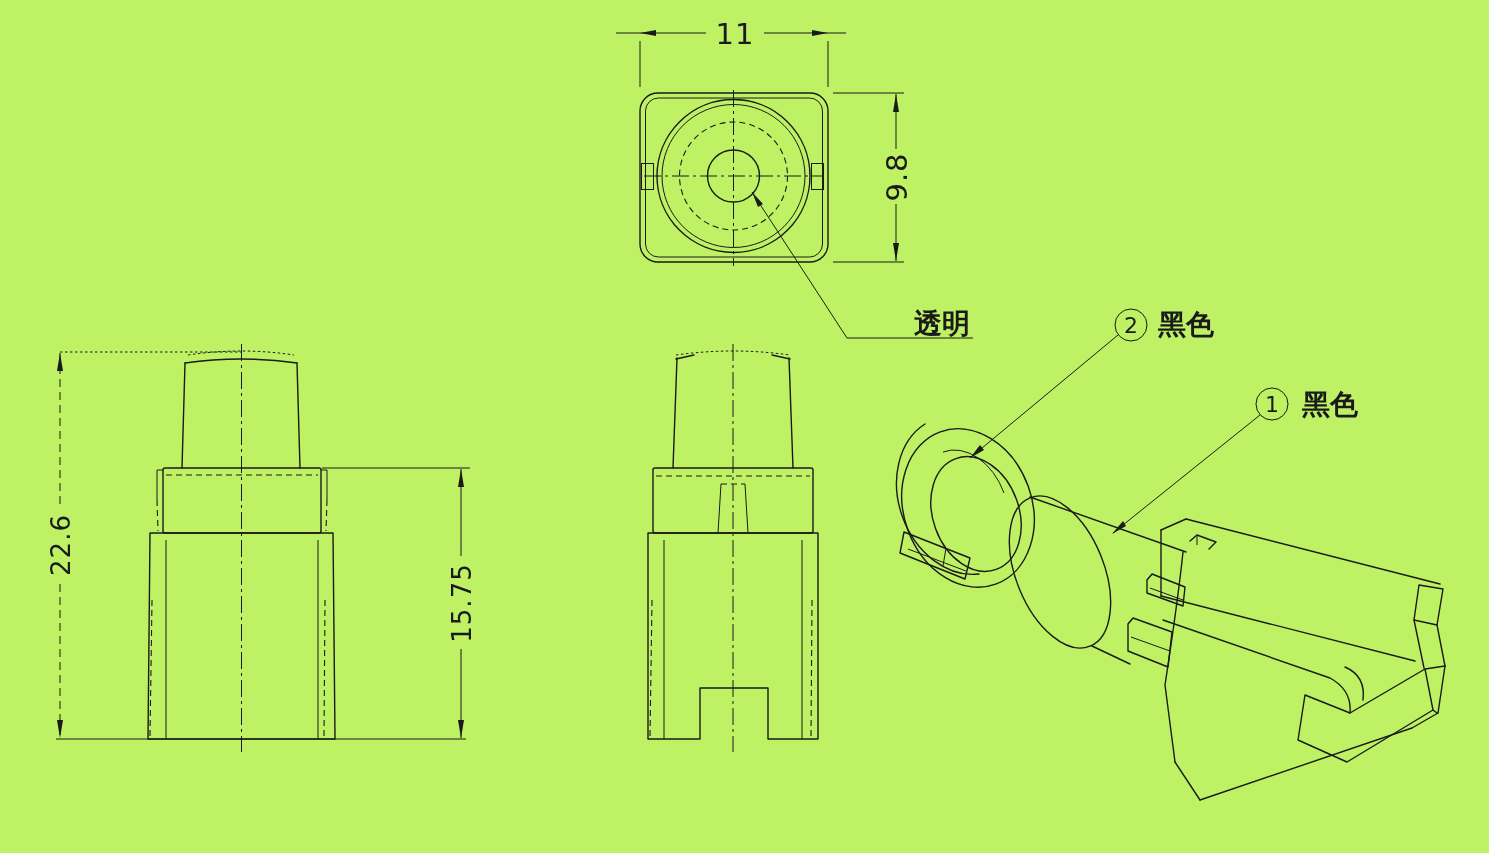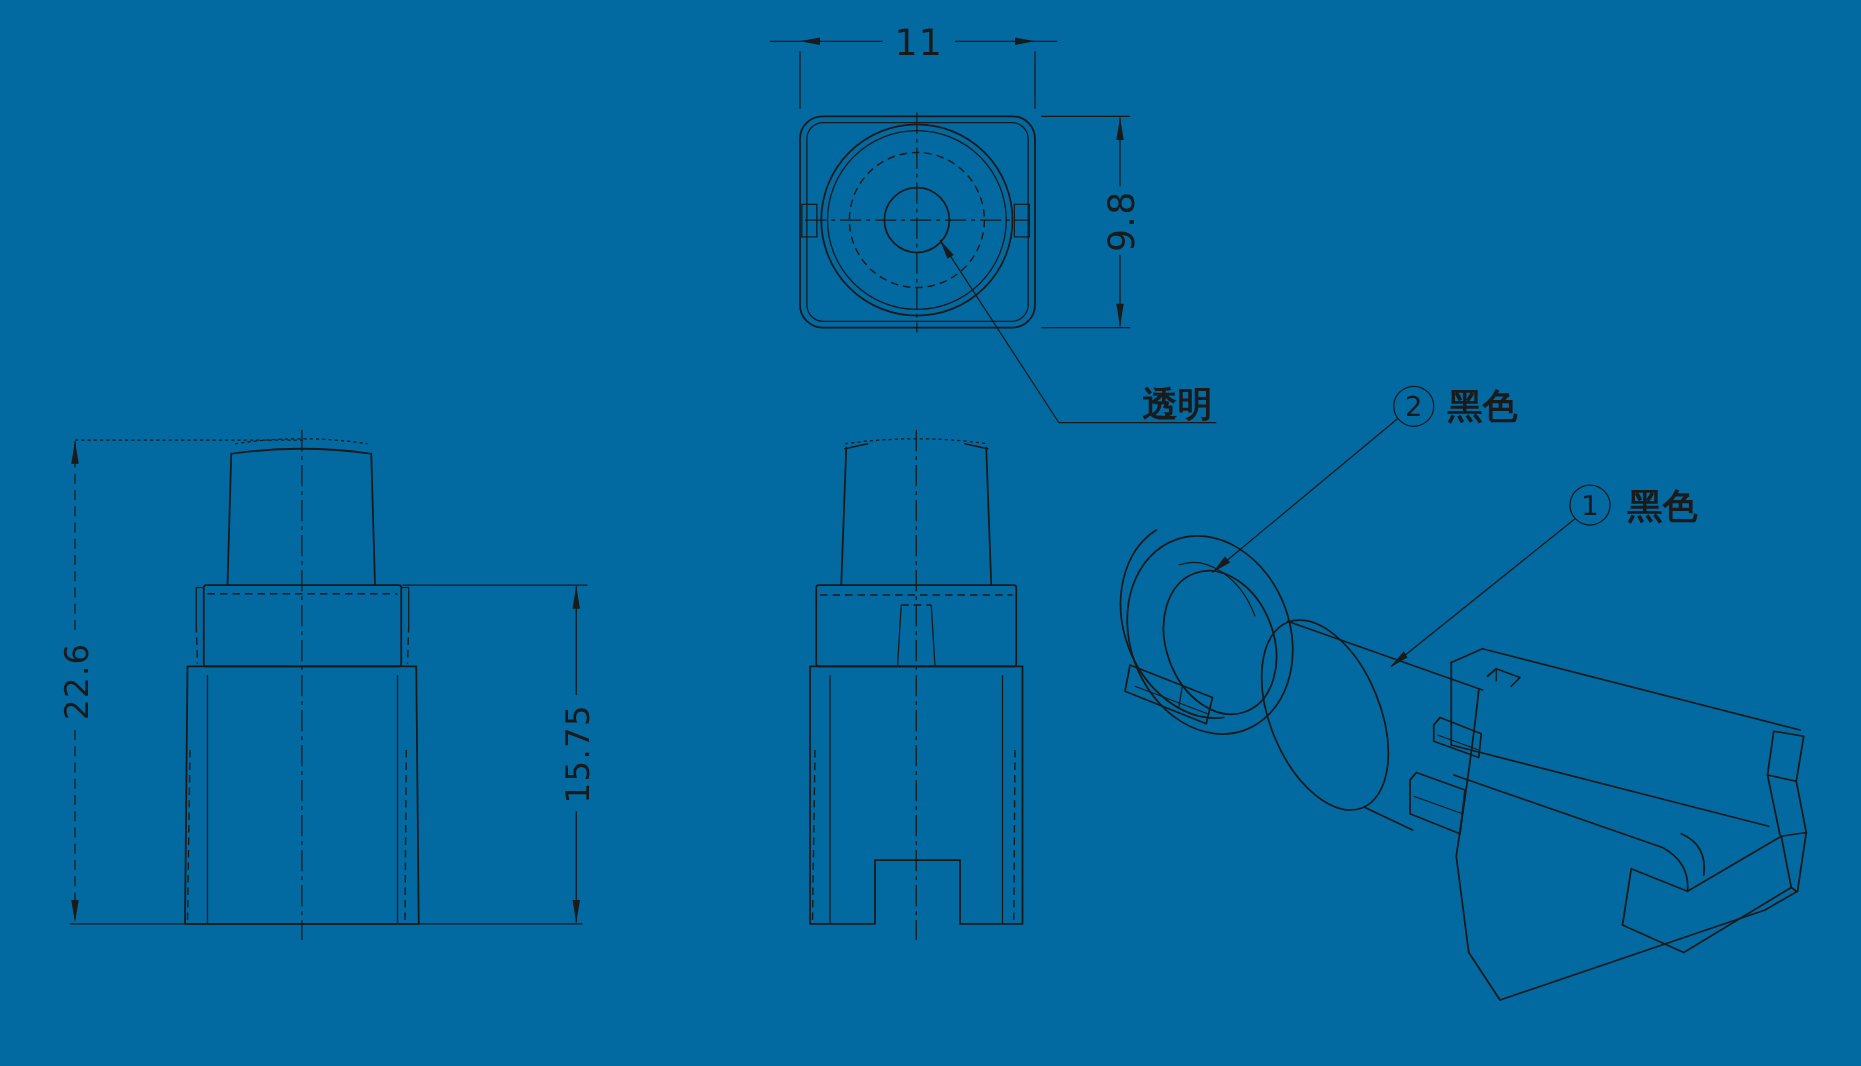--- a/index.html
+++ b/index.html
@@ -20,21 +20,21 @@
   .arr   {fill:var(--ln);stroke:none;}
   text{fill:var(--ln);}
   .dimtxt{font-size:29px;letter-spacing:1px;}
   .dimtxt-sm{font-size:26px;letter-spacing:1px;}
   .cjk{font-size:28px;font-weight:bold;}
   .balloon-num{font-size:22px;}
 </style>
 </head>
 <body>
 
-<div class="sheet" style="background: #0369a1;">
+<div class="sheet" style="background: #bef264;">
 <svg width="1489" height="853" viewBox="0 0 1489 853">
 
   <g>
 
     <rect class="obj" x="640" y="93" width="188" height="169" rx="18"></rect>
     <rect class="thin" x="645.5" y="98" width="177" height="159" rx="13"></rect>
 
     <circle class="obj" cx="733.5" cy="176" r="76.5"></circle>
     <circle class="thin" cx="733.5" cy="176" r="71.5"></circle>
     <circle class="hid" cx="733.5" cy="176" r="54"></circle>

